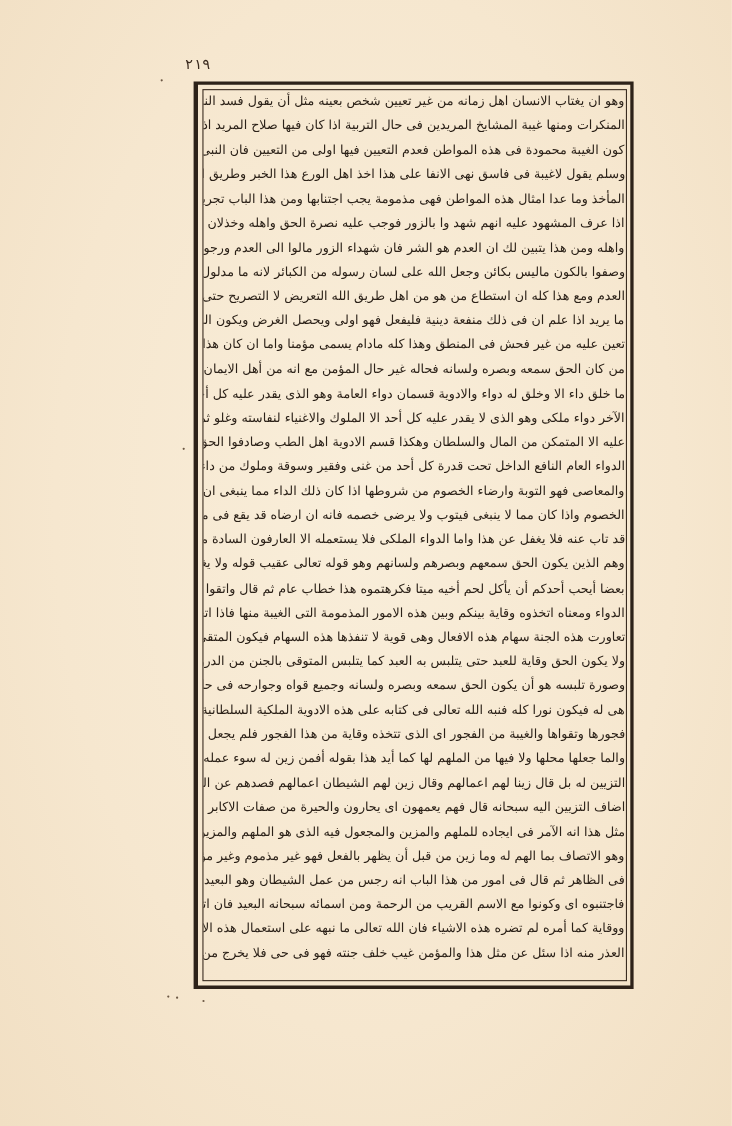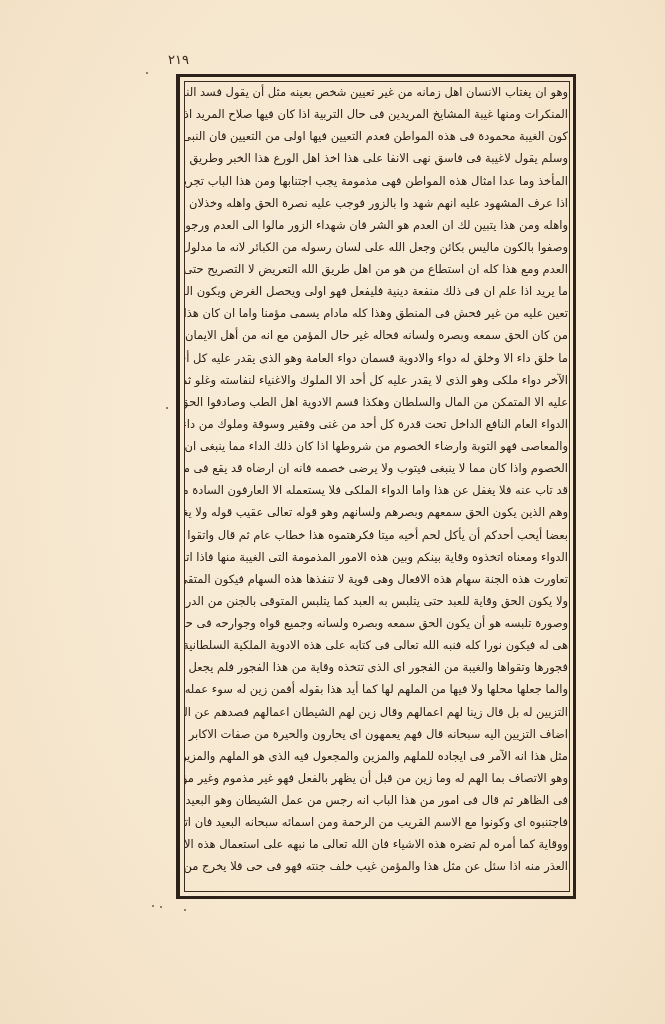--- a/index.html
+++ b/index.html
@@ -9,21 +9,21 @@
     position: relative;
     font-family: "DejaVu Sans", sans-serif;
   }
   .page {
     position: absolute; left: 0; top: 0; width: 665px; height: 1024px;
     background: radial-gradient(ellipse at 50% 45%, #f9eeda 0%, #f6e7cf 60%, #f1dfc3 100%);
   }
   .page-number {
     position: absolute; left: 168px; top: 52px;
     font-size: 13px; color: #3a2a1e; letter-spacing: 1px;
-    font-family: Liberation Sans, sans-serif;
+    font-family: Liberation Mono, monospace;
     text-align: right;
   }
   .frame-outer {
     position: absolute; left: 176px; top: 74px; width: 400px; height: 825px;
     border: 3px solid #2d2219;
     border-left-width: 4px;
     box-sizing: border-box;
   }
   .frame-inner {
     position: absolute; left: 4px; top: 4px; right: 3px; bottom: 4px;

